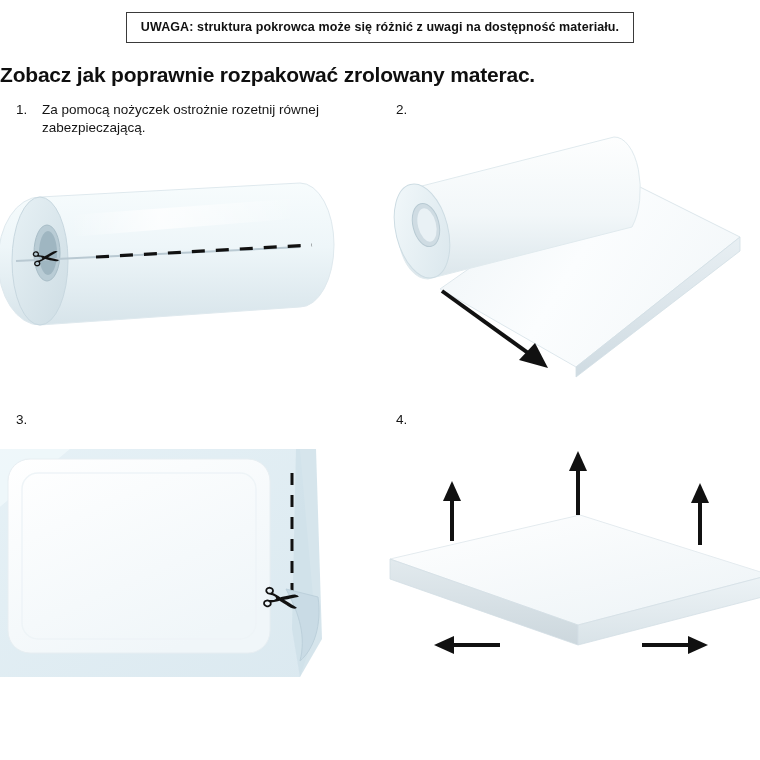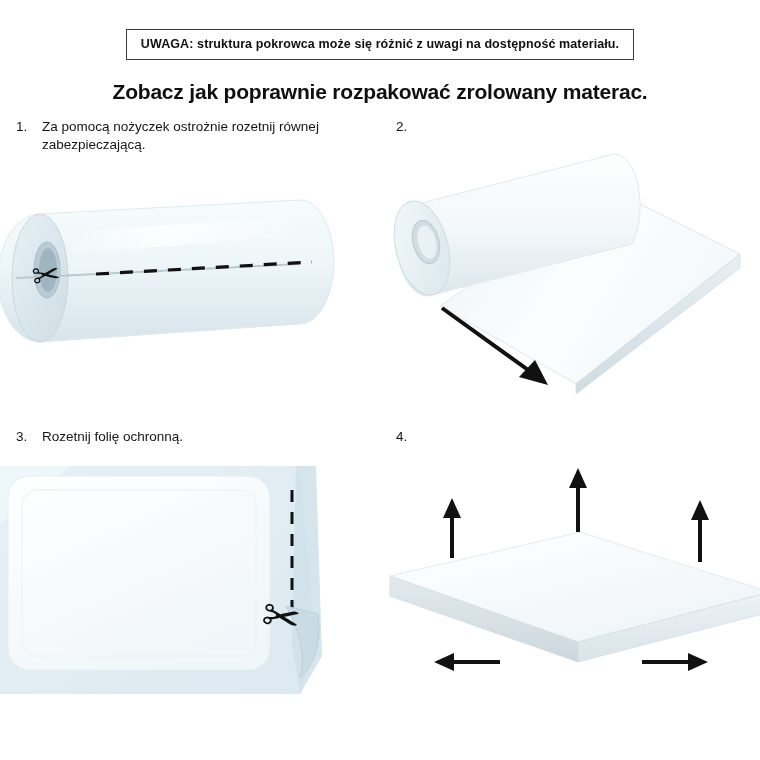--- a/index.html
+++ b/index.html
@@ -11,36 +11,36 @@
     font-family: "Liberation Sans", sans-serif;
     color: #1a1a1a;
     overflow: hidden;
     position: relative;
   }
 
   
   .notice-wrap {
     display: flex;
     justify-content: center;
-    padding-top: 29px;
+    padding-top: 12px;
   }
   .notice {
     border: 1px solid #3a3a3a;
     background: #ffffff;
     padding: 7px 14px 8px 14px;
     font-size: 12.5px;
     font-weight: bold;
     letter-spacing: 0.1px;
     color: #111;
     white-space: nowrap;
   }
 
   
   .page-title {
-    text-align: center;
+    text-align: left;
     font-size: 21px;
     font-weight: bold;
     margin: 20px 0 0 0;
     color: #0f0f0f;
     letter-spacing: -0.2px;
   }
 
   
   .grid {
     position: relative;
@@ -183,21 +183,20 @@
           <line x1="62" y1="172" x2="162" y2="244" stroke="#111111" stroke-width="4"></line>
           <polygon points="168,249 139,241 155,224" fill="#111111"></polygon>
         </g>
       </svg>
     </div>
   </div>
 
   <div class="cell cell-3">
     <div class="step-head">
       <span class="step-num">3.</span>
-      <span class="step-text">Rozetnij folię ochronną.</span>
     </div>
     <div class="art">
       <svg width="380" height="250" viewBox="0 0 380 250">
         <defs>
           <linearGradient id="foilBg" x1="0" y1="0" x2="1" y2="1">
             <stop offset="0%" stop-color="#e6f1f6"></stop>
             <stop offset="100%" stop-color="#dbe9f0"></stop>
           </linearGradient>
           <linearGradient id="matTop" x1="0" y1="0" x2="0.6" y2="1">
             <stop offset="0%" stop-color="#ffffff"></stop>

